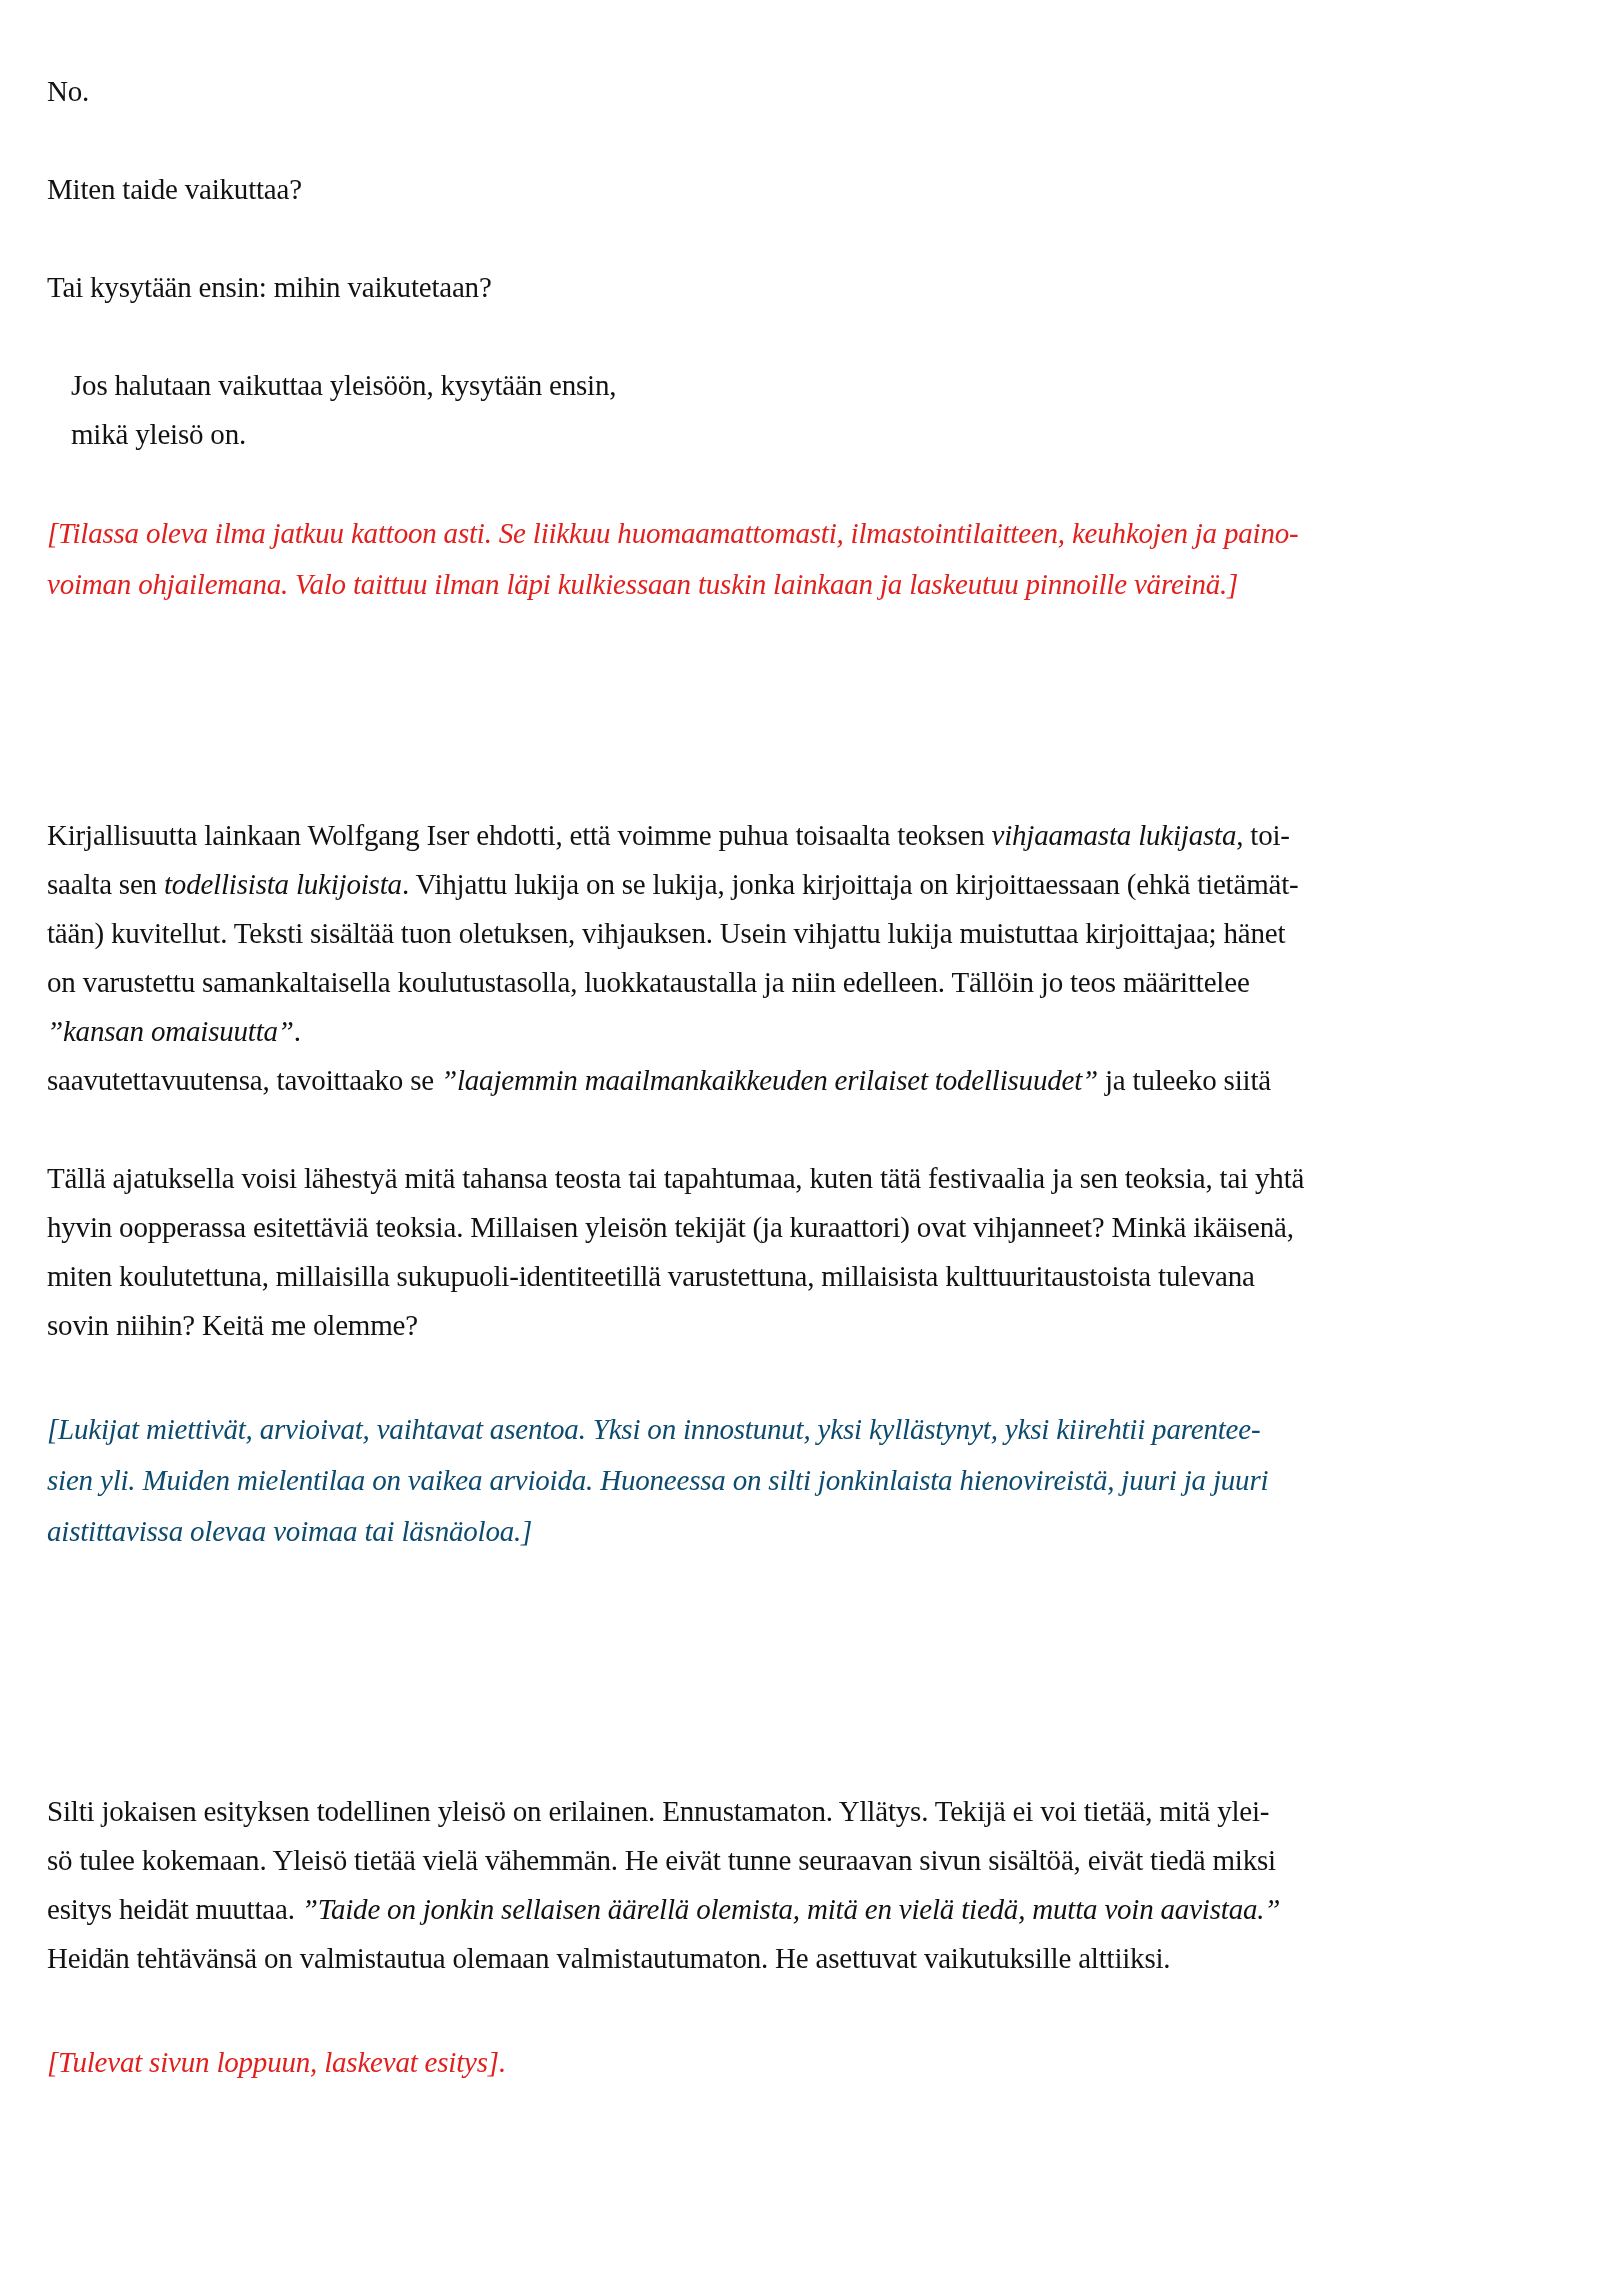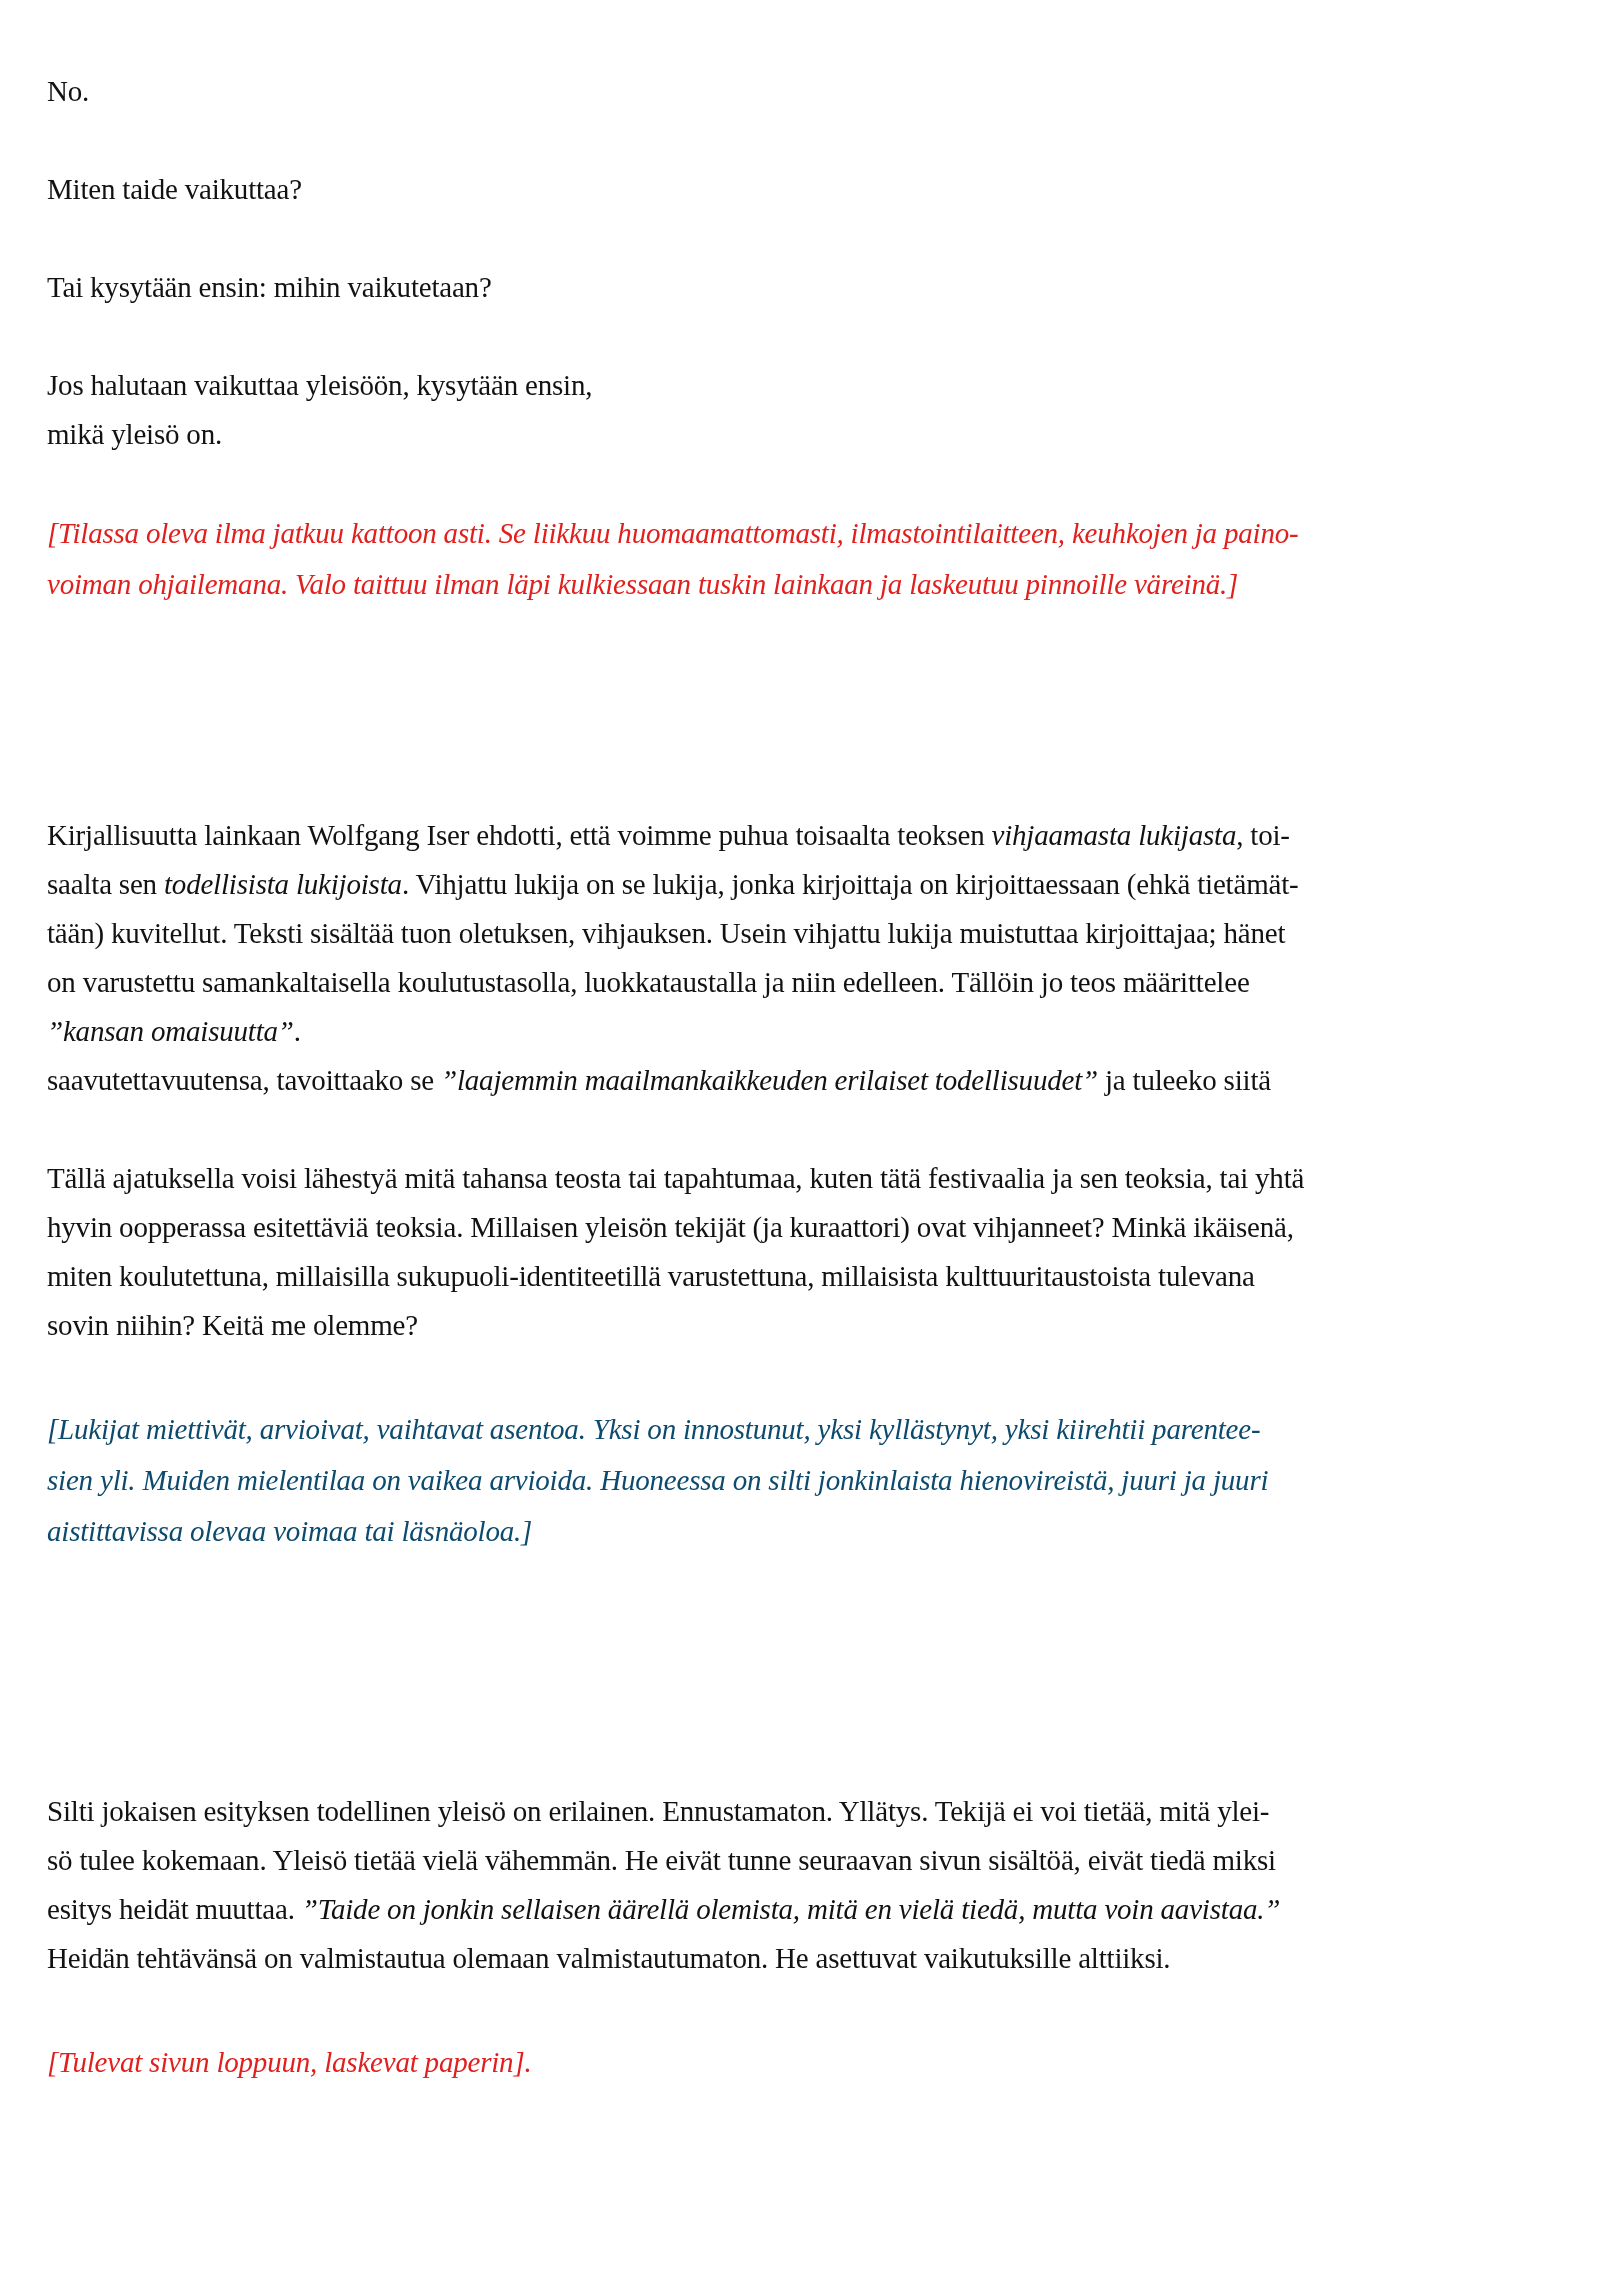--- a/index.html
+++ b/index.html
@@ -38,21 +38,21 @@
   <div class="content" style="color: rgb(18, 18, 18); padding-left: 47px;">
       <div class="block text" style="margin-bottom: 49px;">
         <div class="line"><span>No.</span></div>
       </div>
       <div class="block text" style="margin-bottom: 49px;">
         <div class="line"><span>Miten taide vaikuttaa?</span></div>
       </div>
       <div class="block text" style="margin-bottom: 49px;">
         <div class="line"><span>Tai kysytään ensin: mihin vaikutetaan?</span></div>
       </div>
-      <div class="block text" style="margin-bottom: 49px;">
+      <div class="block text" style="margin-bottom: 49px; margin-left: 24px;">
         <div class="line"><span>Jos halutaan vaikuttaa yleisöön, kysytään ensin,</span></div>
         <div class="line"><span>mikä yleisö on.</span></div>
       </div>
       <div class="block stage" style="margin-bottom: 201px; color: rgb(225, 32, 30);">
         <div class="line"><span>[Tilassa oleva ilma jatkuu kattoon asti. Se liikkuu huomaamattomasti, ilmastointilaitteen, keuhkojen ja paino-</span></div>
         <div class="line"><span>voiman ohjailemana. Valo taittuu ilman läpi kulkiessaan tuskin lainkaan ja laskeutuu pinnoille väreinä.]</span></div>
       </div>
       <div class="block text" style="margin-bottom: 49px;">
         <div class="line"><span>Kirjallisuutta lainkaan Wolfgang Iser ehdotti, että voimme puhua toisaalta teoksen </span><span class="italic">vihjaamasta lukijasta</span><span>, toi-</span></div>
         <div class="line"><span>saalta sen </span><span class="italic">todellisista lukijoista</span><span>. Vihjattu lukija on se lukija, jonka kirjoittaja on kirjoittaessaan (ehkä tietämät-</span></div>
@@ -72,17 +72,17 @@
         <div class="line"><span>sien yli. Muiden mielentilaa on vaikea arvioida. Huoneessa on silti jonkinlaista hienovireistä, juuri ja juuri</span></div>
         <div class="line"><span>aistittavissa olevaa voimaa tai läsnäoloa.]</span></div>
       </div>
       <div class="block text" style="margin-bottom: 54px;">
         <div class="line"><span>Silti jokaisen esityksen todellinen yleisö on erilainen. Ennustamaton. Yllätys. Tekijä ei voi tietää, mitä ylei-</span></div>
         <div class="line"><span>sö tulee kokemaan. Yleisö tietää vielä vähemmän. He eivät tunne seuraavan sivun sisältöä, eivät tiedä miksi</span></div>
         <div class="line"><span>esitys heidät muuttaa. </span><span class="italic">”Taide on jonkin sellaisen äärellä olemista, mitä en vielä tiedä, mutta voin aavistaa.”</span></div>
         <div class="line"><span>Heidän tehtävänsä on valmistautua olemaan valmistautumaton. He asettuvat vaikutuksille alttiiksi.</span></div>
       </div>
       <div class="block stage" style="margin-bottom: 0px; color: rgb(225, 32, 30);">
-        <div class="line"><span>[Tulevat sivun loppuun, laskevat paperin].</span></div>
+        <div class="line"><span>[Tulevat sivun loppuun, laskevat esitys].</span></div>
       </div>
     </div>
 </div>
 
 
 </body></html>

